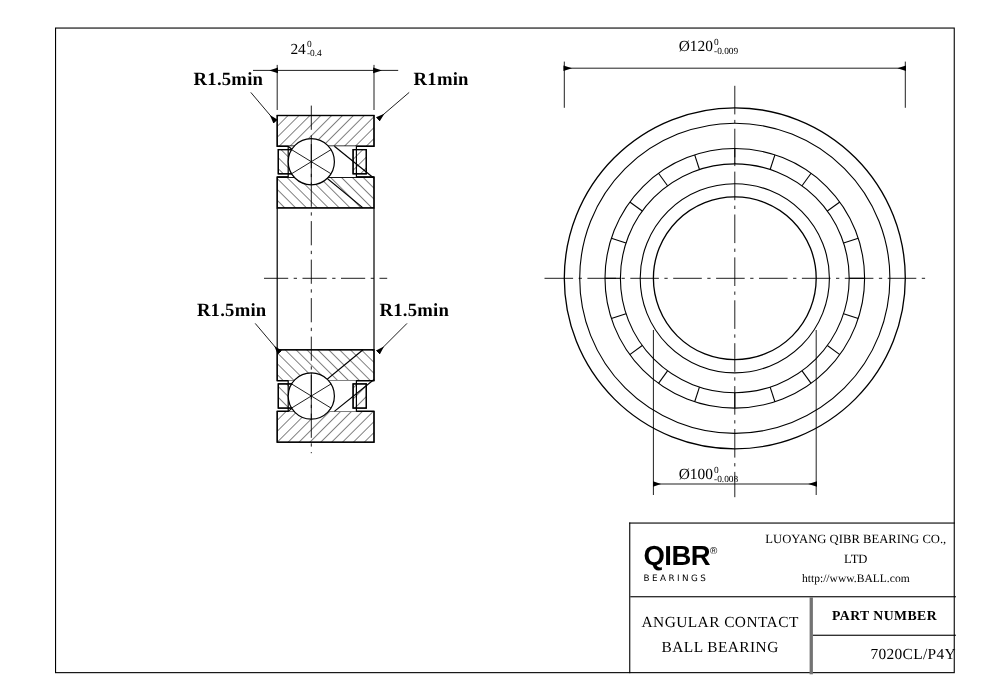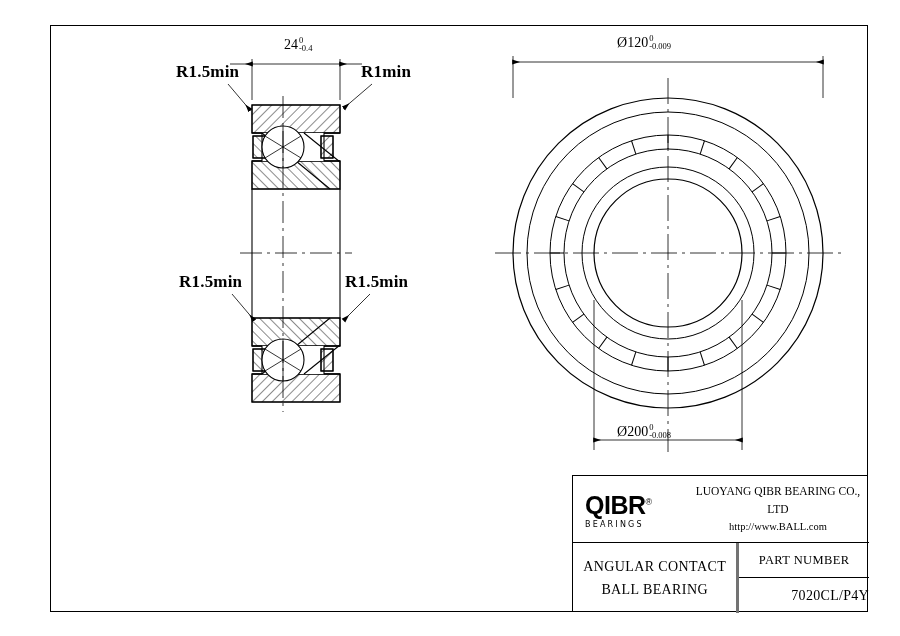--- a/index.html
+++ b/index.html
@@ -143,20 +143,21 @@
   }
   #tb-part-label {
     height: 35px;
     display: flex;
     align-items: center;
     justify-content: center;
     font-size: 12.5px;
     letter-spacing: 0.4px;
     border-bottom: 1px solid #000;
     box-sizing: border-box;
+    font-weight: bold;
   }
   #tb-part-value {
     height: 35px;
     display: flex;
     align-items: center;
     padding-left: 8px;
     font-size: 14px;
     letter-spacing: 0.3px;
     box-sizing: border-box;
     margin-left: 44px;
@@ -316,35 +317,35 @@
       <line x1="513" y1="62" x2="823" y2="62" marker-start="url(#arrowStart)" marker-end="url(#arrowEnd)"></line>
     </g>
 
     <g stroke="#000" fill="none" stroke-width="0.8">
       <line x1="594" y1="300" x2="594" y2="450"></line>
       <line x1="742" y1="300" x2="742" y2="450"></line>
       <line x1="594" y1="440" x2="742" y2="440" marker-start="url(#arrowStart)" marker-end="url(#arrowEnd)"></line>
     </g>
   </svg>
 
-  <div class="dimtxt" style="left:284px; top:37px;">
+  <div class="dimtxt" style="left:264px; top:37px;">
     <span>24</span><span class="tolstack"><span class="up">0</span><span class="lo">-0.4</span></span>
   </div>
 
   <div class="lbl" style="left:176px; top:62px;">R1.5min</div>
-  <div class="lbl" style="left:361px; top:62px;">R1min</div>
+  <div class="lbl" style="left:376px; top:62px;">R1min</div>
   <div class="lbl" style="left:179px; top:272px;">R1.5min</div>
   <div class="lbl" style="left:345px; top:272px;">R1.5min</div>
 
   <div class="dimtxt" style="left:617px; top:35px;">
     <span>Ø</span><span>120</span><span class="tolstack"><span class="up">0</span><span class="lo">-0.009</span></span>
   </div>
 
   <div class="dimtxt" style="left:617px; top:424px;">
-    <span>Ø</span><span>200</span><span class="tolstack"><span class="up">0</span><span class="lo">-0.008</span></span>
+    <span>Ø</span><span>100</span><span class="tolstack"><span class="up">0</span><span class="lo">-0.008</span></span>
   </div>
 
   <div id="titleblock">
     <div id="tb-top">
       <div id="tb-logo">
         <div id="logo-main"><span>QIBR</span><sup>®</sup></div>
         <div id="logo-sub">BEARINGS</div>
       </div>
       <div id="tb-company">
         <div class="line1">LUOYANG QIBR BEARING CO., LTD</div>

